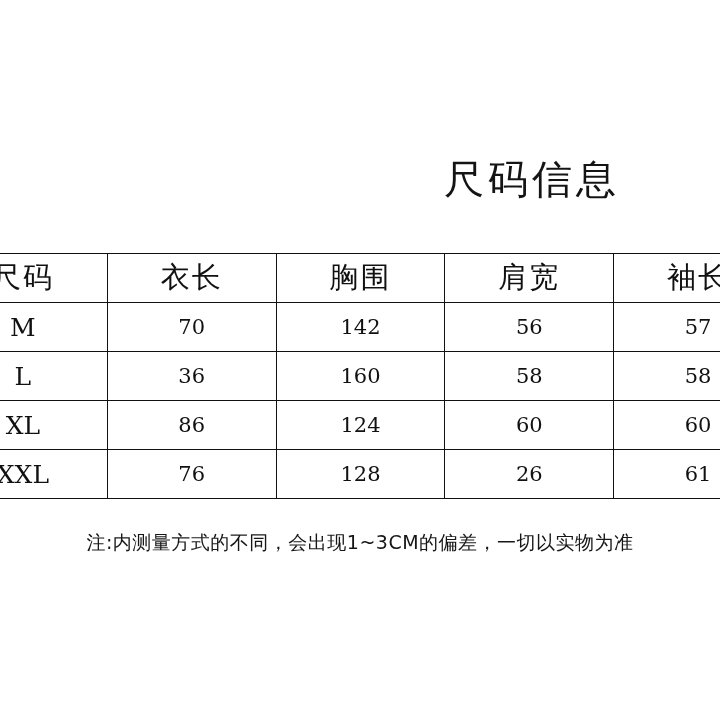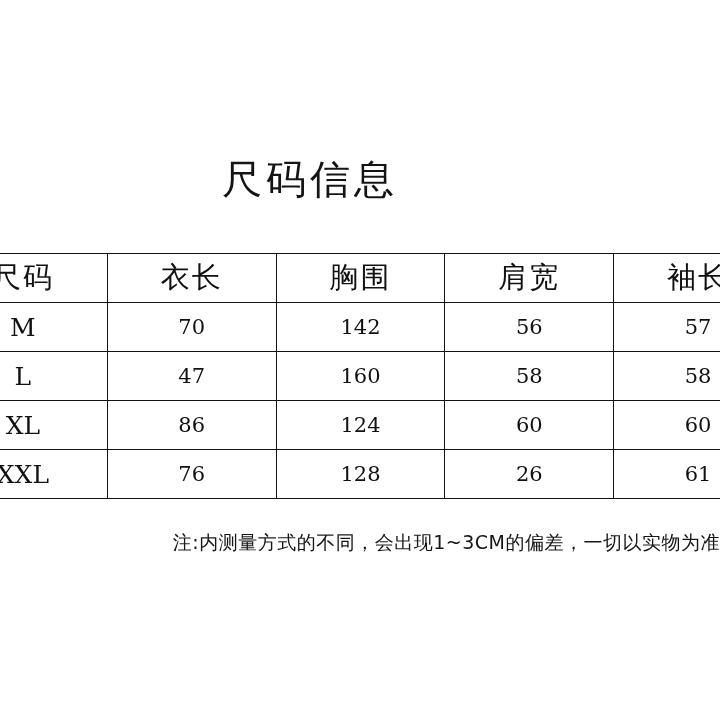--- a/index.html
+++ b/index.html
@@ -18,21 +18,21 @@
     position: relative;
     width: 720px;
     height: 720px;
     background: #ffffff;
   }
   .title {
     position: absolute;
     top: 152px;
     left: 0;
     width: 620px;
-    text-align: center;
+    text-align: right;
     font-size: 40px;
     letter-spacing: 4px;
     color: #141414;
     font-family: "DejaVu Serif", "Liberation Serif", serif;
   }
   
   .table-wrap {
     position: absolute;
     top: 253px;
     left: -62px;
@@ -60,21 +60,21 @@
     letter-spacing: 2px;
   }
   table.size-table td.col-size {
     font-size: 25px;
   }
   .note {
     position: absolute;
     top: 530px;
     left: 0;
     width: 720px;
-    text-align: right;
+    text-align: center;
     font-size: 19px;
     color: #161616;
     letter-spacing: 0.5px;
     font-family: "DejaVu Sans", "Liberation Sans", sans-serif;
   }
 </style>
 </head>
 <body>
 
 <div class="page">
@@ -95,21 +95,21 @@
       <tbody>
         <tr>
           <td class="col-size">M</td>
           <td>70</td>
           <td>142</td>
           <td>56</td>
           <td>57</td>
         </tr>
         <tr>
           <td class="col-size">L</td>
-          <td>47</td>
+          <td>36</td>
           <td>160</td>
           <td>58</td>
           <td>58</td>
         </tr>
         <tr>
           <td class="col-size">XL</td>
           <td>86</td>
           <td>124</td>
           <td>60</td>
           <td>60</td>

